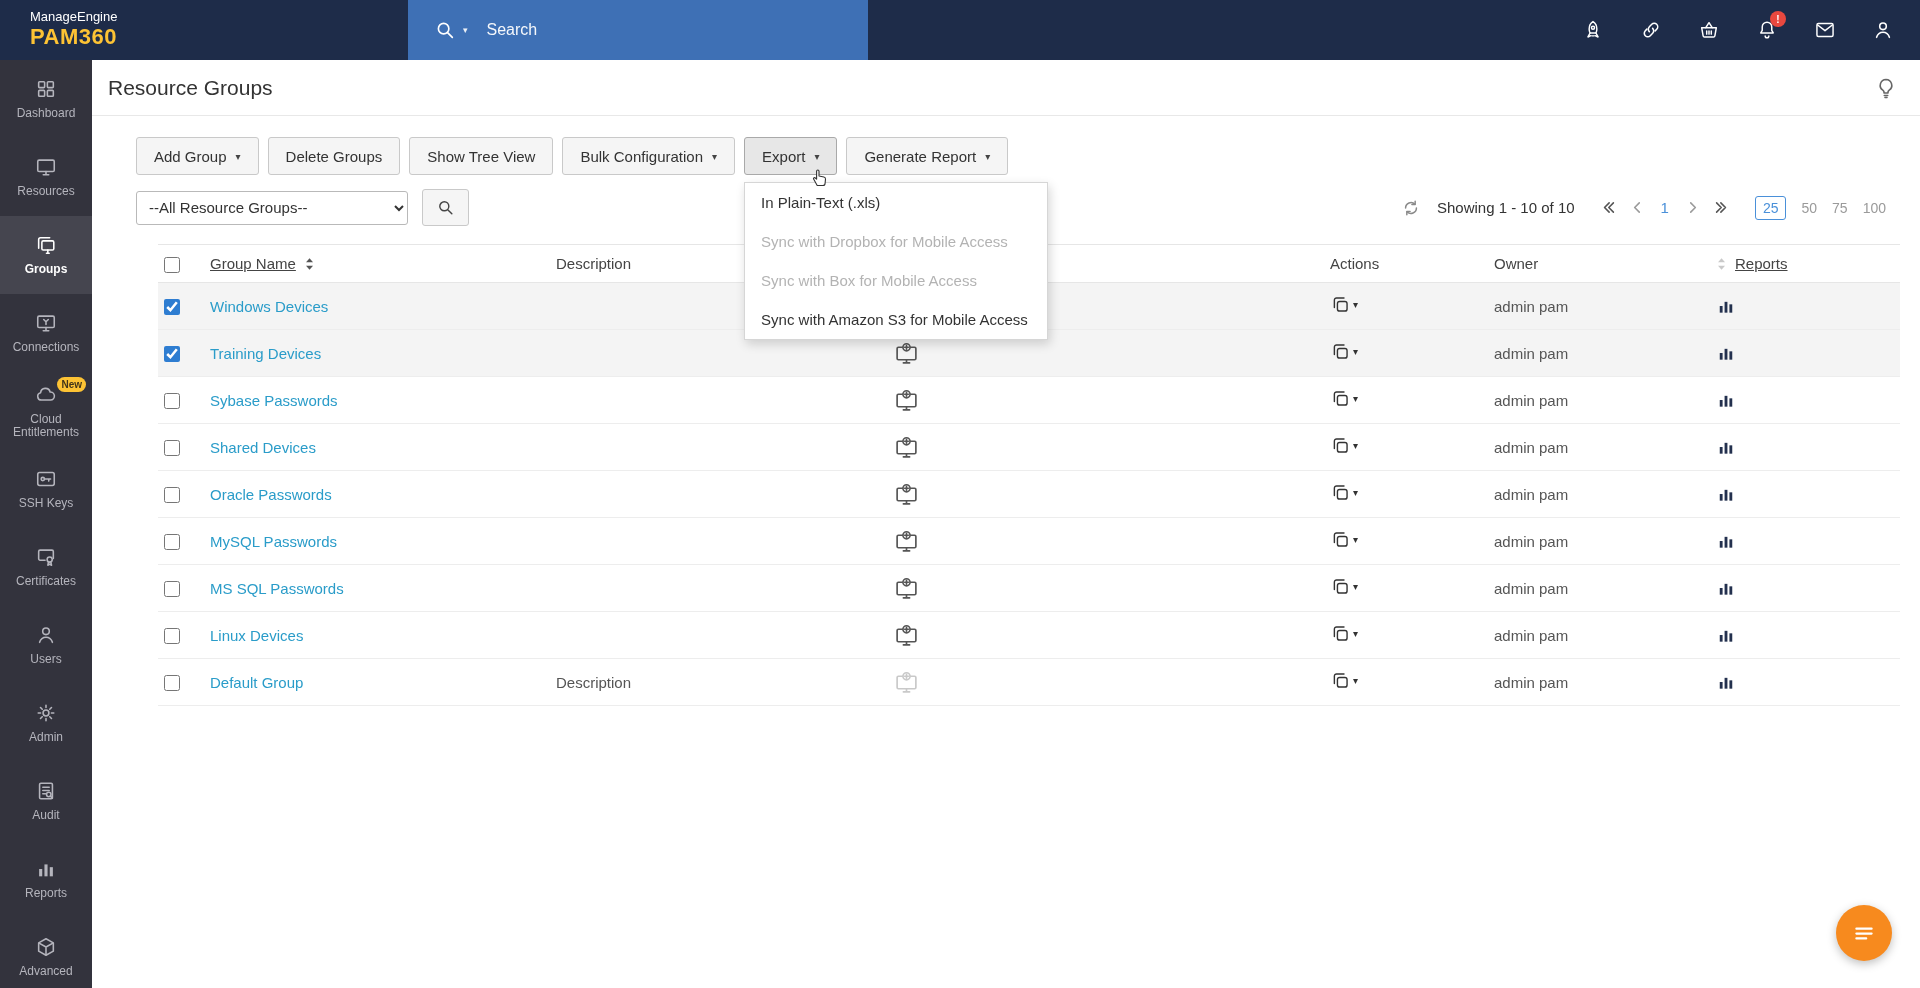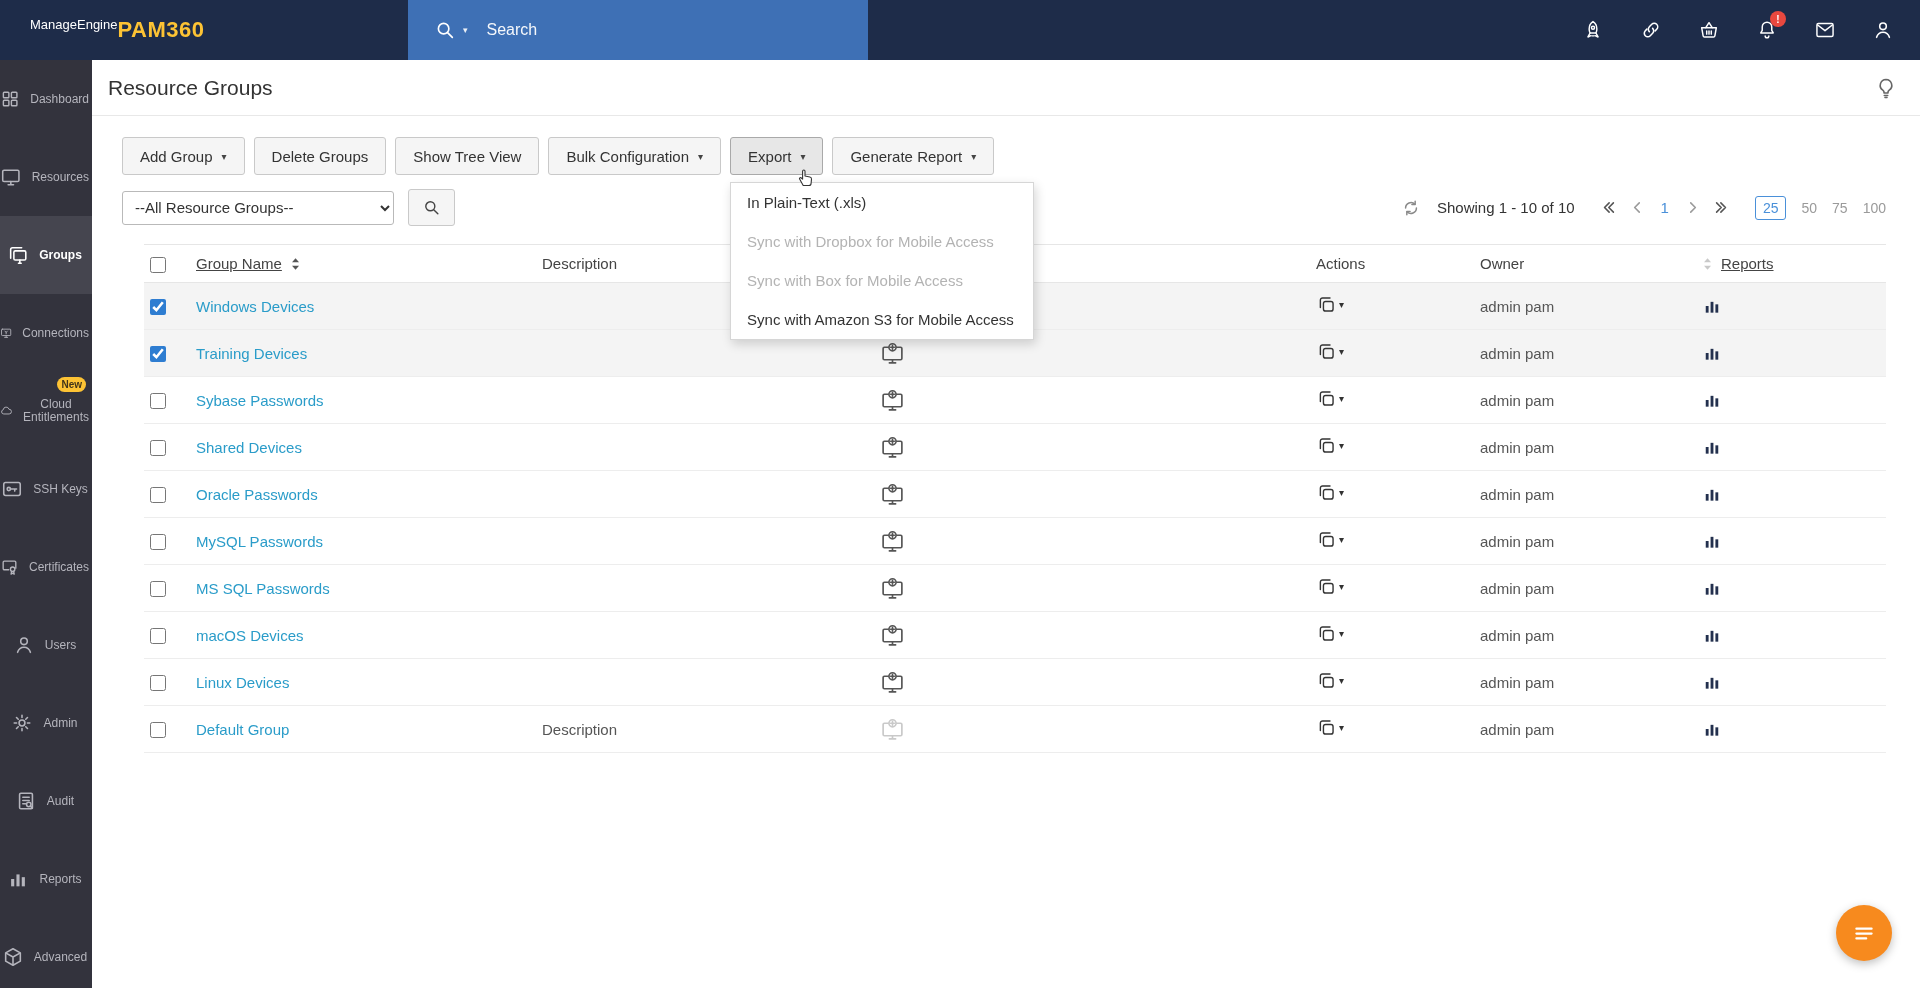--- a/index.html
+++ b/index.html
@@ -5,51 +5,51 @@
   * { box-sizing: border-box; }
   html,body { margin:0; padding:0; }
   body {
     width:1920px; height:988px; overflow:hidden; background:#fff;
     font-family:"Liberation Sans", sans-serif; color:#333;
   }
   button { font-family:inherit; }
 
   
   .topbar { height:60px; background:#1e2c49; display:flex; align-items:center; position:relative; z-index:50; }
-  .brand { padding-left:30px; display:flex; flex-direction:row; line-height:1.12; }
+  .brand { padding-left:30px; display:flex; flex-direction:column; line-height:1.12; }
   .brand .co { color:#fff; font-size:13px; }
   .brand .prod { color:#fdc334; font-size:22px; font-weight:bold; letter-spacing:.5px; }
   .search-block { position:absolute; left:408px; top:0; height:60px; width:460px; background:#3e70b5;
     display:flex; align-items:center; padding-left:26px; gap:7px; color:#fff; }
   .search-block .scaret { font-size:9px; opacity:.9; margin-right:10px; }
   .search-input { background:transparent; border:0; outline:none; color:#fff; font-size:16px; width:300px; }
   .search-input::placeholder { color:#fff; opacity:.95; }
   .top-icons { margin-left:auto; display:flex; align-items:center; gap:36px; padding-right:26px; color:#fff; }
   .tico { width:22px; height:22px; display:block; cursor:pointer; }
   .bell-wrap { position:relative; }
   .badge { position:absolute; top:-8px; right:-8px; min-width:16px; height:16px; border-radius:8px;
     background:#e8483f; color:#fff; font-size:10px; font-weight:bold;
     display:flex; align-items:center; justify-content:center; padding:0 3px; }
 
   
   .main { display:flex; height:928px; }
   .sidebar { width:92px; flex:0 0 92px; background:#33333d; overflow:hidden; }
-  .side-item { height:78px; display:flex; flex-direction:row; align-items:center; justify-content:center;
+  .side-item { height:78px; display:flex; flex-direction:column; align-items:center; justify-content:center;
     gap:7px; color:#b5b5bd; font-size:12px; position:relative; cursor:pointer; }
   .side-item .lbl { text-align:center; line-height:13px; padding:0 3px; }
   .side-item.active { background:#45454f; color:#fff;font-weight:bold; }
   .sico { width:22px; height:22px; }
   .new-badge { position:absolute; top:5px; right:6px; background:#fdc334; color:#41351a;
     font-size:10px; font-weight:bold; padding:2px 4px; border-radius:9px; }
 
   .content { flex:1; position:relative; background:#fff; overflow:hidden; }
   .page-header { height:56px; border-bottom:1px solid #e8e8e8; display:flex; align-items:center; padding:0 22px 0 16px; }
   .page-title { font-size:21px; color:#333; }
   .bulb { margin-left:auto; color:#666; width:24px; height:24px; cursor:pointer; }
-  .body-area { padding:0 34px 0 30px; }
+  .body-area { padding:0 34px 0 44px; }
 
   
   .toolbar { margin-top:21px; display:flex; gap:9px; align-items:flex-start; }
   .btn { height:38px; padding:0 17px; background:#f5f5f5; border:1px solid #c9c9c9; border-radius:3px;
     font-size:15px; color:#333; display:inline-flex; align-items:center; gap:9px; cursor:pointer; }
   .btn .bcaret { font-size:10px; color:#444; }
   .btn.pressed { background:#e7e7e7; border-color:#a9a9a9; }
   .export-anchor { position:relative; }
   .export-menu { position:absolute; left:0; top:45px; width:304px; background:#fff; border:1px solid #d6d6d6;
     box-shadow:2px 4px 10px rgba(0,0,0,.16); z-index:20; }
@@ -644,39 +644,20 @@
                   </svg>
                   <span class="acaret">▾</span>
                 </span></td>
             <td>admin pam</td>
             <td class="pad-rep"><svg class="repico">
                   <use href="#s-bars"></use>
                 </svg></td>
           </tr>
           <tr>
             <td class="c-check"><input type="checkbox" class="cb" style=""></td>
-            <td><a class="link">macOS Devices</a></td>
-            <td></td>
-            <td class="c-add"><svg class="addico">
-                  <use href="#s-monadd"></use>
-                </svg></td>
-            <td></td>
-            <td class="pad-act"><span class="act-wrap">
-                  <svg>
-                    <use href="#s-actions"></use>
-                  </svg>
-                  <span class="acaret">▾</span>
-                </span></td>
-            <td>admin pam</td>
-            <td class="pad-rep"><svg class="repico">
-                  <use href="#s-bars"></use>
-                </svg></td>
-          </tr>
-          <tr>
-            <td class="c-check"><input type="checkbox" class="cb" style=""></td>
             <td><a class="link">Linux Devices</a></td>
             <td></td>
             <td class="c-add"><svg class="addico">
                   <use href="#s-monadd"></use>
                 </svg></td>
             <td></td>
             <td class="pad-act"><span class="act-wrap">
                   <svg>
                     <use href="#s-actions"></use>
                   </svg>

